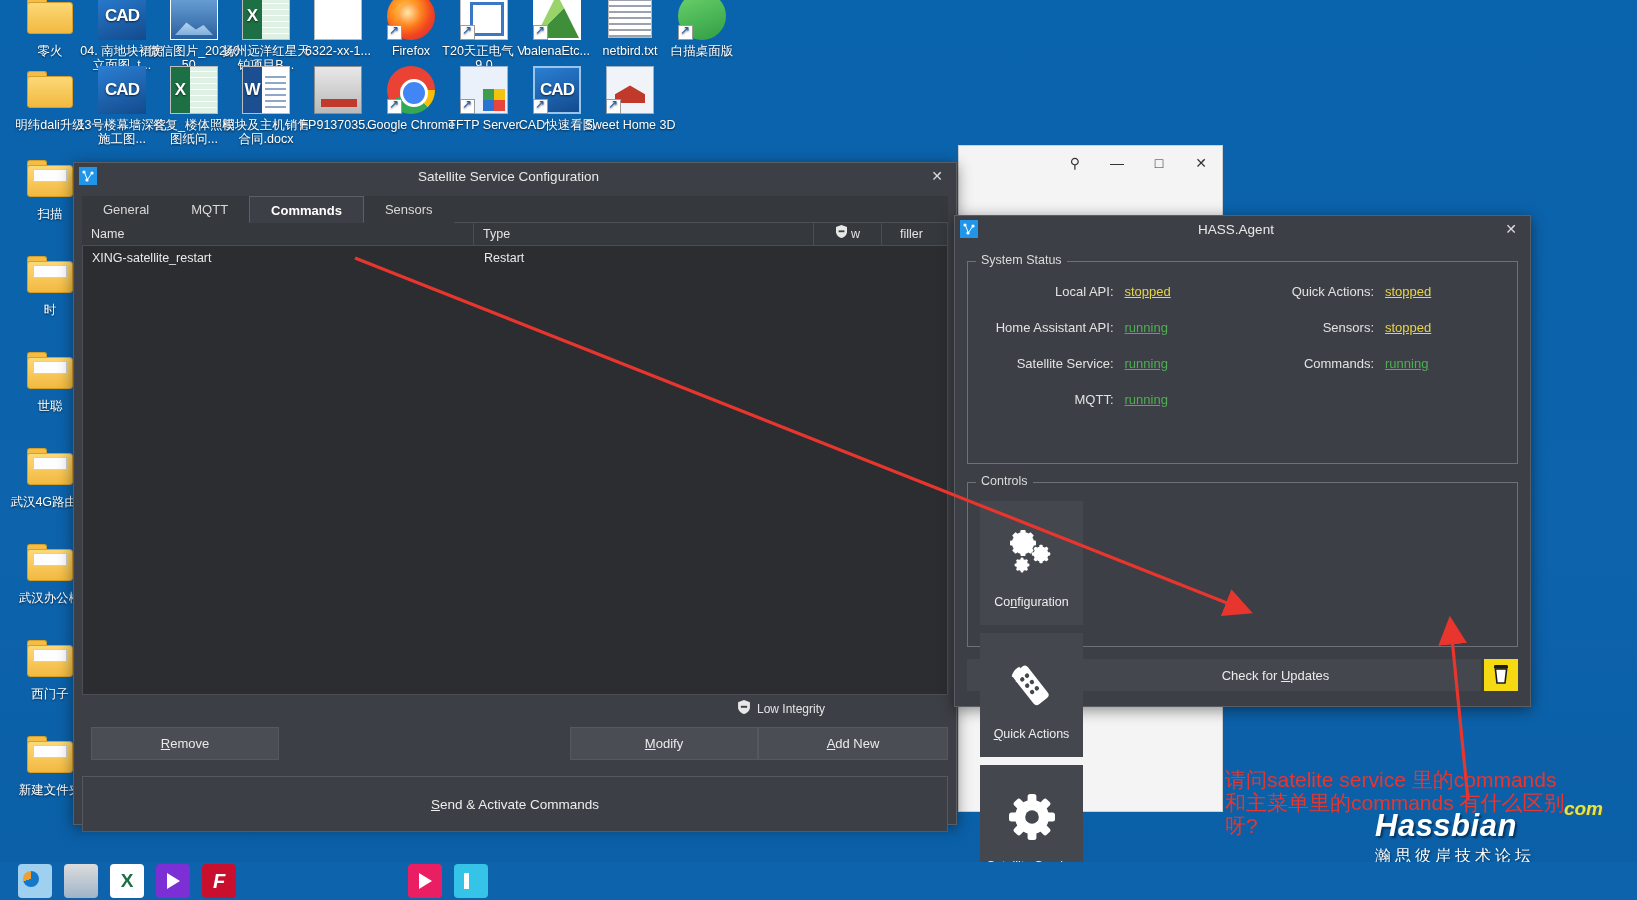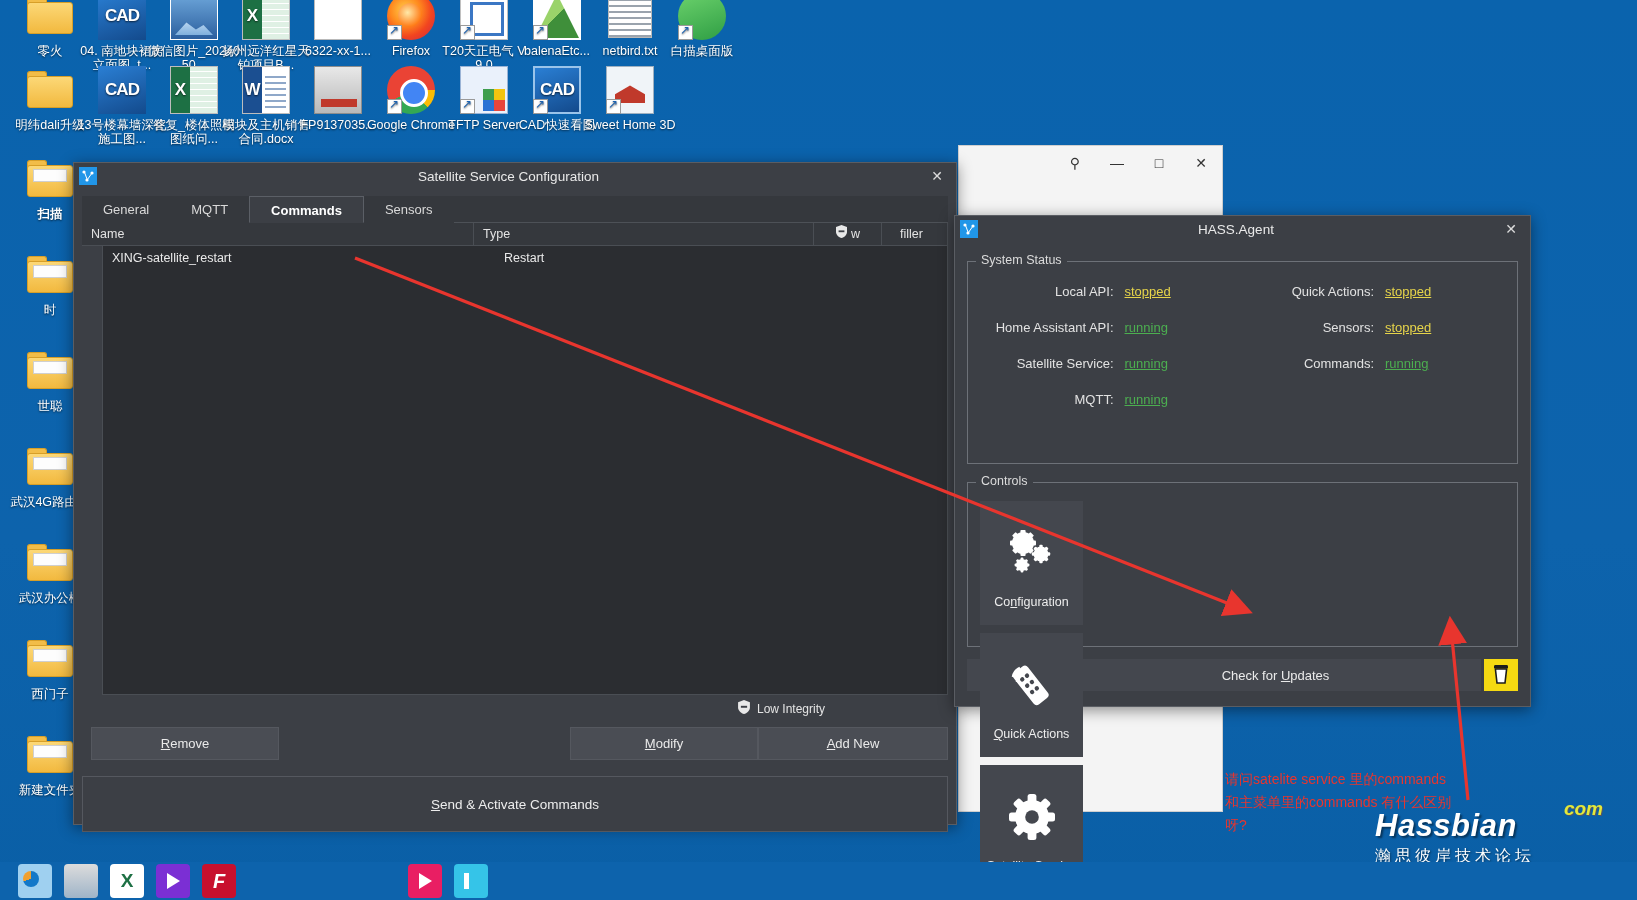--- a/index.html
+++ b/index.html
@@ -82,21 +82,21 @@
   .tab { padding:0 21px; height:27px; line-height:27px; font-size:13px; color:#d9d9d9; background:#35383d; }
   .tab.active { background:#3c3f45; color:#fff; font-weight:bold; border-top:1px solid #5b5f66; border-left:1px solid #5b5f66; border-right:1px solid #5b5f66; border-bottom:1px solid #3c3f45; }
 
   .grid-head { display:flex; height:23px; background:#35383d; border-bottom:1px solid #4a4e54; font-size:12.5px; align-items:center; color:#e3e3e3;}
   .gh { padding-left:9px; position:relative; height:23px; line-height:23px; border-right:1px solid #4a4e54;}
   .gh.name { width:392px; }
   .gh.type { width:340px; }
   .gh.shield { width:68px; display:flex; align-items:center; gap:4px; padding-left:22px; }
   .gh.filler { flex:1; padding-left:18px; }
 
-  .grid-area { position:relative; height:449px; background:#2b2d31; border:1px solid #4a4e54; border-top:none;margin-left:20px; }
+  .grid-area { position:relative; height:449px; background:#2b2d31; border:1px solid #4a4e54; border-top:none; }
   .grow { display:flex; height:23px; font-size:12.5px; align-items:center; color:#eaeaea;}
   .grow .c1 { width:392px; padding-left:9px;}
   .grow .c2 { width:340px; padding-left:9px;}
 
   .integrity-row { height:27px; display:flex; align-items:center; justify-content:flex-end; padding-right:123px; font-size:12px; color:#e4e4e4; gap:7px;}
 
   .btn-row { display:flex; align-items:center; height:33px; margin-top:5px; }
   .wbtn { background:#4a4d54; border:1px solid #55585f; color:#eaeaea; font-size:13px;
           height:33px; display:flex; align-items:center; justify-content:center; }
   .wbtn u { text-decoration:underline; }
@@ -129,21 +129,21 @@
 
   #hass-bottom { display:flex; gap:3px; margin-top:12px; height:32px; }
   .hbtn { background:#44474e; color:#eaeaea; font-size:13px; display:flex; align-items:center; justify-content:center; }
   #hb-accessibility { width:62px; }
   #hb-help { width:35px; }
   #hb-updates { flex:1; }
   #hb-donate { width:34px; background:#f5d912; }
   #hb-hide { width:283px; }
 
   
-  #anno { position:absolute; left:1225px; top:768px; width:412px; color:#e8352e; font-size:14px; line-height:23px; font-weight:500; }
+  #anno { position:absolute; left:1225px; top:768px; width:412px; color:#e8352e; font-size:21px; line-height:23px; font-weight:500; }
   #watermark { position:absolute; left:1375px; top:800px; width:262px; }
   #wm-com { font-size:19px; font-weight:bold; font-style:italic; color:#e3e83a; position:absolute; right:34px; top:-2px;
             text-shadow:1px 1px 0 #556; }
   #wm-name { font-size:31px; font-weight:bold; font-style:italic; color:#fff; letter-spacing:.5px;
              text-shadow:2px 2px 2px rgba(0,0,0,.45); margin-top:8px;}
   #wm-sub { font-size:16px; color:#fff; letter-spacing:4px; margin-top:2px; text-shadow:1px 1px 2px rgba(0,0,0,.5);}
 
   svg.arrow { position:absolute; left:0; top:0; width:1637px; height:900px; pointer-events:none; }
 
   
@@ -300,21 +300,21 @@
     <span class="lbl">CAD快速看图</span>
   </div>
   <div class="dicon" style="left:584px; top:66px;">
     <div class="glyph">
         <div class="ic-sweet"></div>
         <div class="shortcut-arrow"></div>
       </div>
     <span class="lbl">Sweet Home 3D</span>
   </div>
 
-  <div class="dicon" style="left:4px; top:155px;font-weight:bold;">
+  <div class="dicon" style="left:4px; top:155px;">
     <div class="glyph">
         <div class="fold-wrap">
           <div class="fold-tab"></div>
           <div class="fold-body"></div>
           <div class="fold-page"></div>
         </div>
       </div>
     <span class="lbl">扫描</span>
   </div>
   <div class="dicon" style="left:4px; top:251px;">

